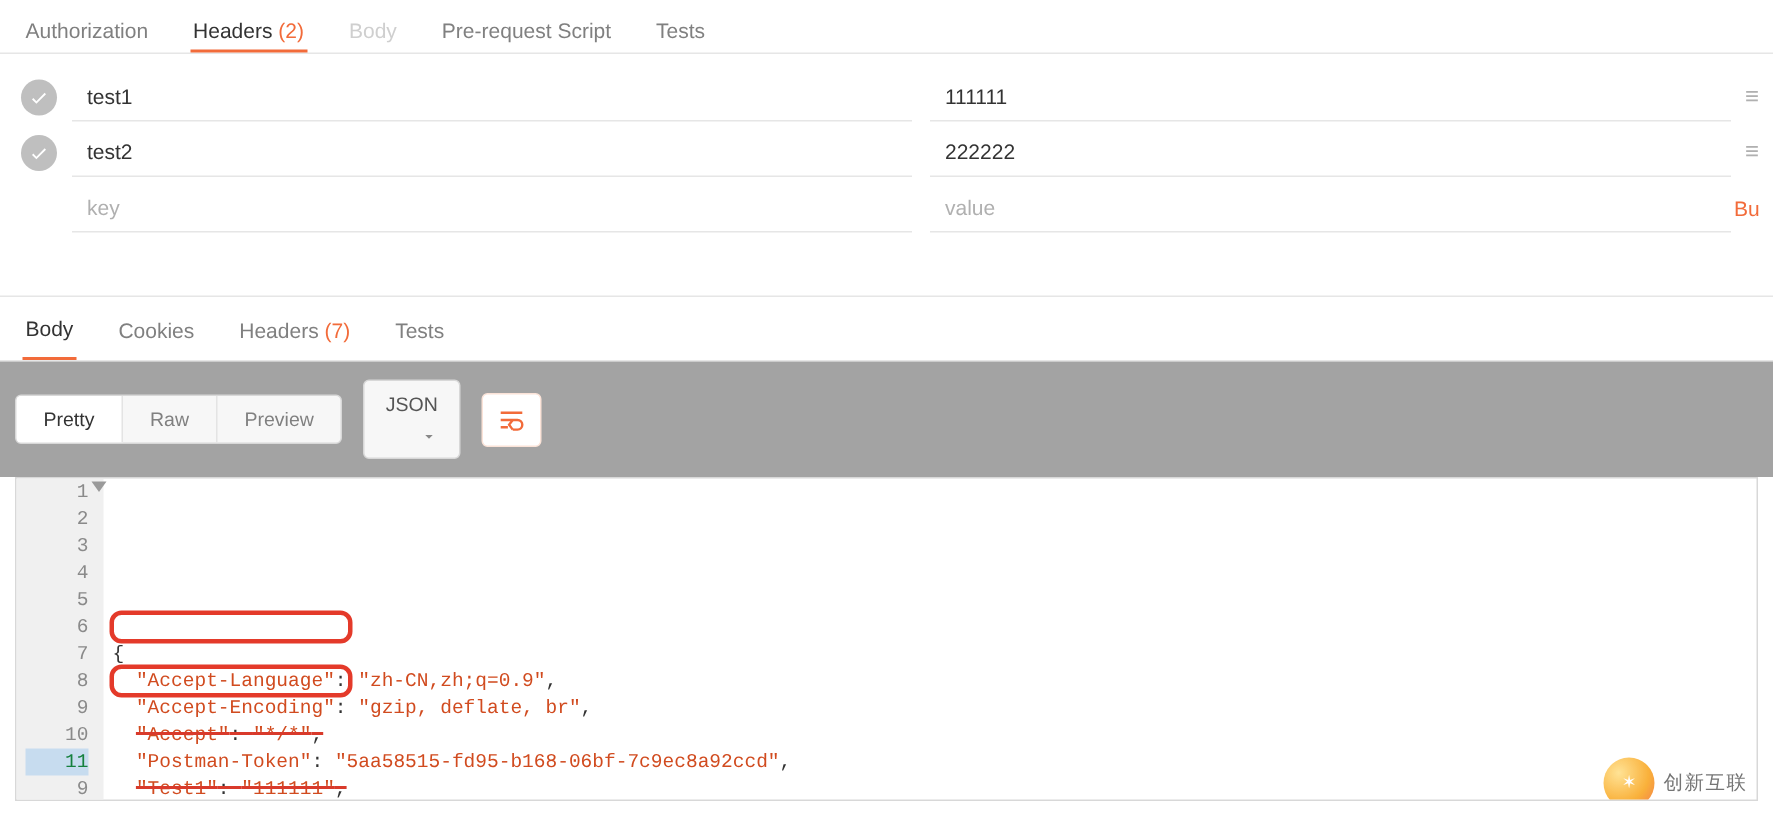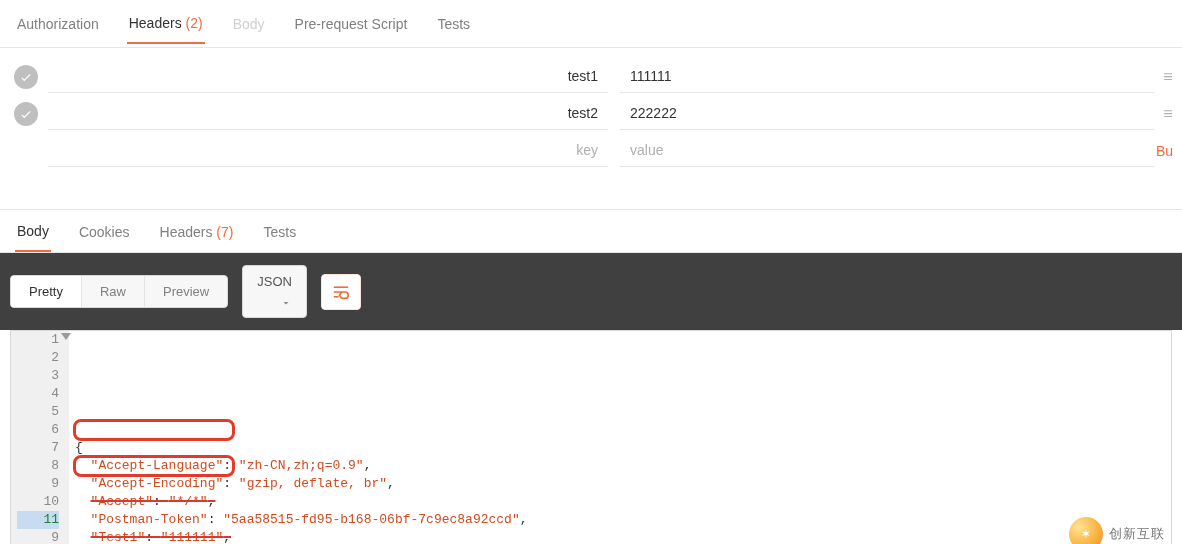--- a/index.html
+++ b/index.html
@@ -6,22 +6,21 @@
   body {
     font-family: -apple-system, BlinkMacSystemFont, "Segoe UI", Helvetica, Arial, sans-serif;
     font-size: 13px;
     color: #333;
     background: #fff;
     width: 1182px;
   }
   
   .top-tabs {
     display: flex;
-    align-items: center;
-    height: 48px;
+    height: 36px;
     border-bottom: 1px solid #e6e6e6;
     padding-left: 15px;
     gap: 26px;
   }
   .top-tab {
     font-size: 14px;
     color: #808080;
     padding: 12px 2px 11px 2px;
     cursor: pointer;
   }
@@ -47,21 +46,21 @@
     display: flex; align-items: center; justify-content: center;
     flex-shrink: 0;
   }
   .kv-check svg { width: 14px; height: 14px; fill: #fff; }
   .kv-check.empty { visibility: hidden; }
   .kv-key, .kv-val {
     font-size: 14px;
     padding: 8px 10px;
     border-bottom: 1px solid #e6e6e6;
   }
-  .kv-key { flex: 0 0 560px; text-align: right; }
+  .kv-key { flex: 0 0 560px; }
   .kv-val { flex: 1 1 auto; margin-left: 12px; }
   .kv-placeholder { color: #b0b0b0; }
   .kv-rowactions {
     width: 28px;
     text-align: center;
     color: #b0b0b0;
     font-size: 16px;
     cursor: pointer;
   }
   .bulk {
@@ -92,21 +91,21 @@
   }
   .res-tab-wrap { padding: 12px 2px 11px 2px; }
   .res-tab-wrap.activewrap { border-bottom: 2px solid #f26b3a; }
 
   
   .resp-toolbar {
     display: flex;
     align-items: center;
     gap: 14px;
     padding: 12px 10px 12px 10px;
-    background: #404040;
+    background: #a3a3a3;
   }
   .seg-group {
     display: flex;
     border: 1px solid #d8d8d8;
     border-radius: 4px;
     overflow: hidden;
     background: #f7f7f7;
   }
   .seg-btn {
     padding: 8px 18px;

